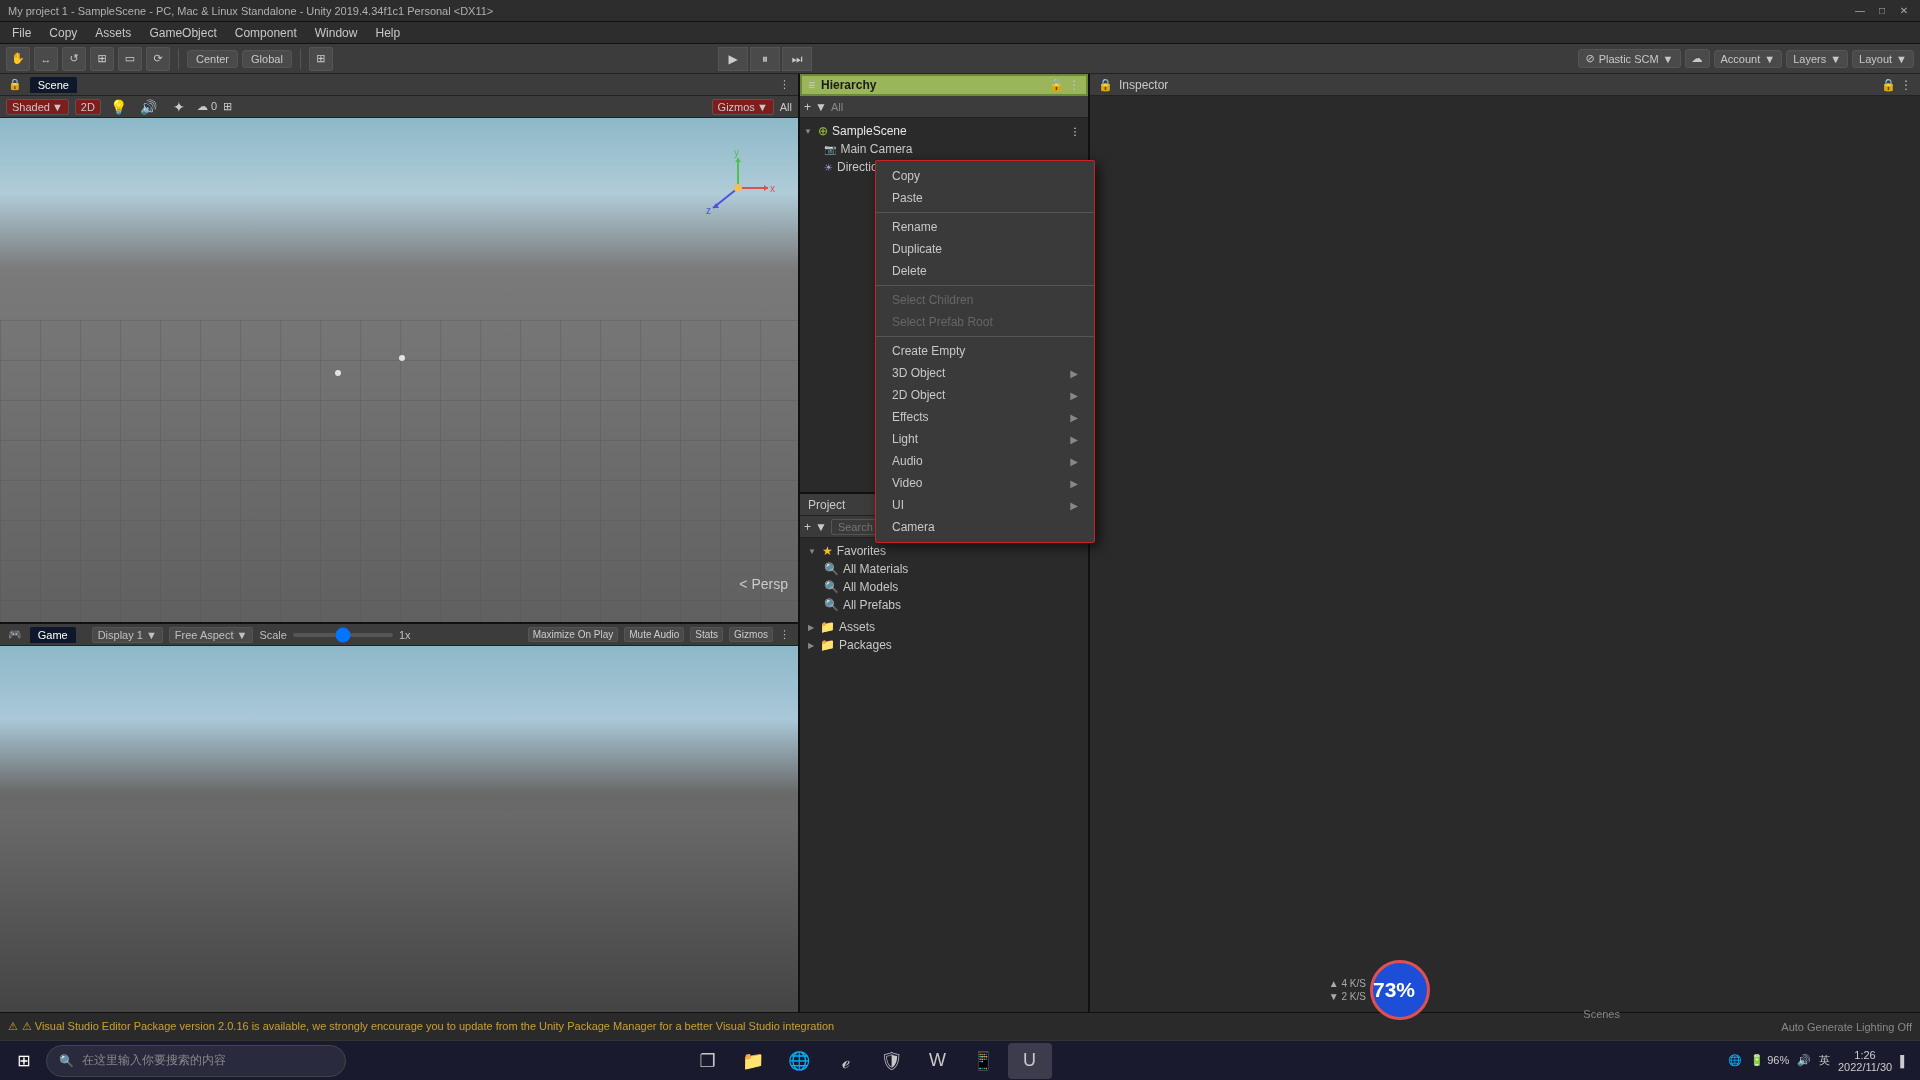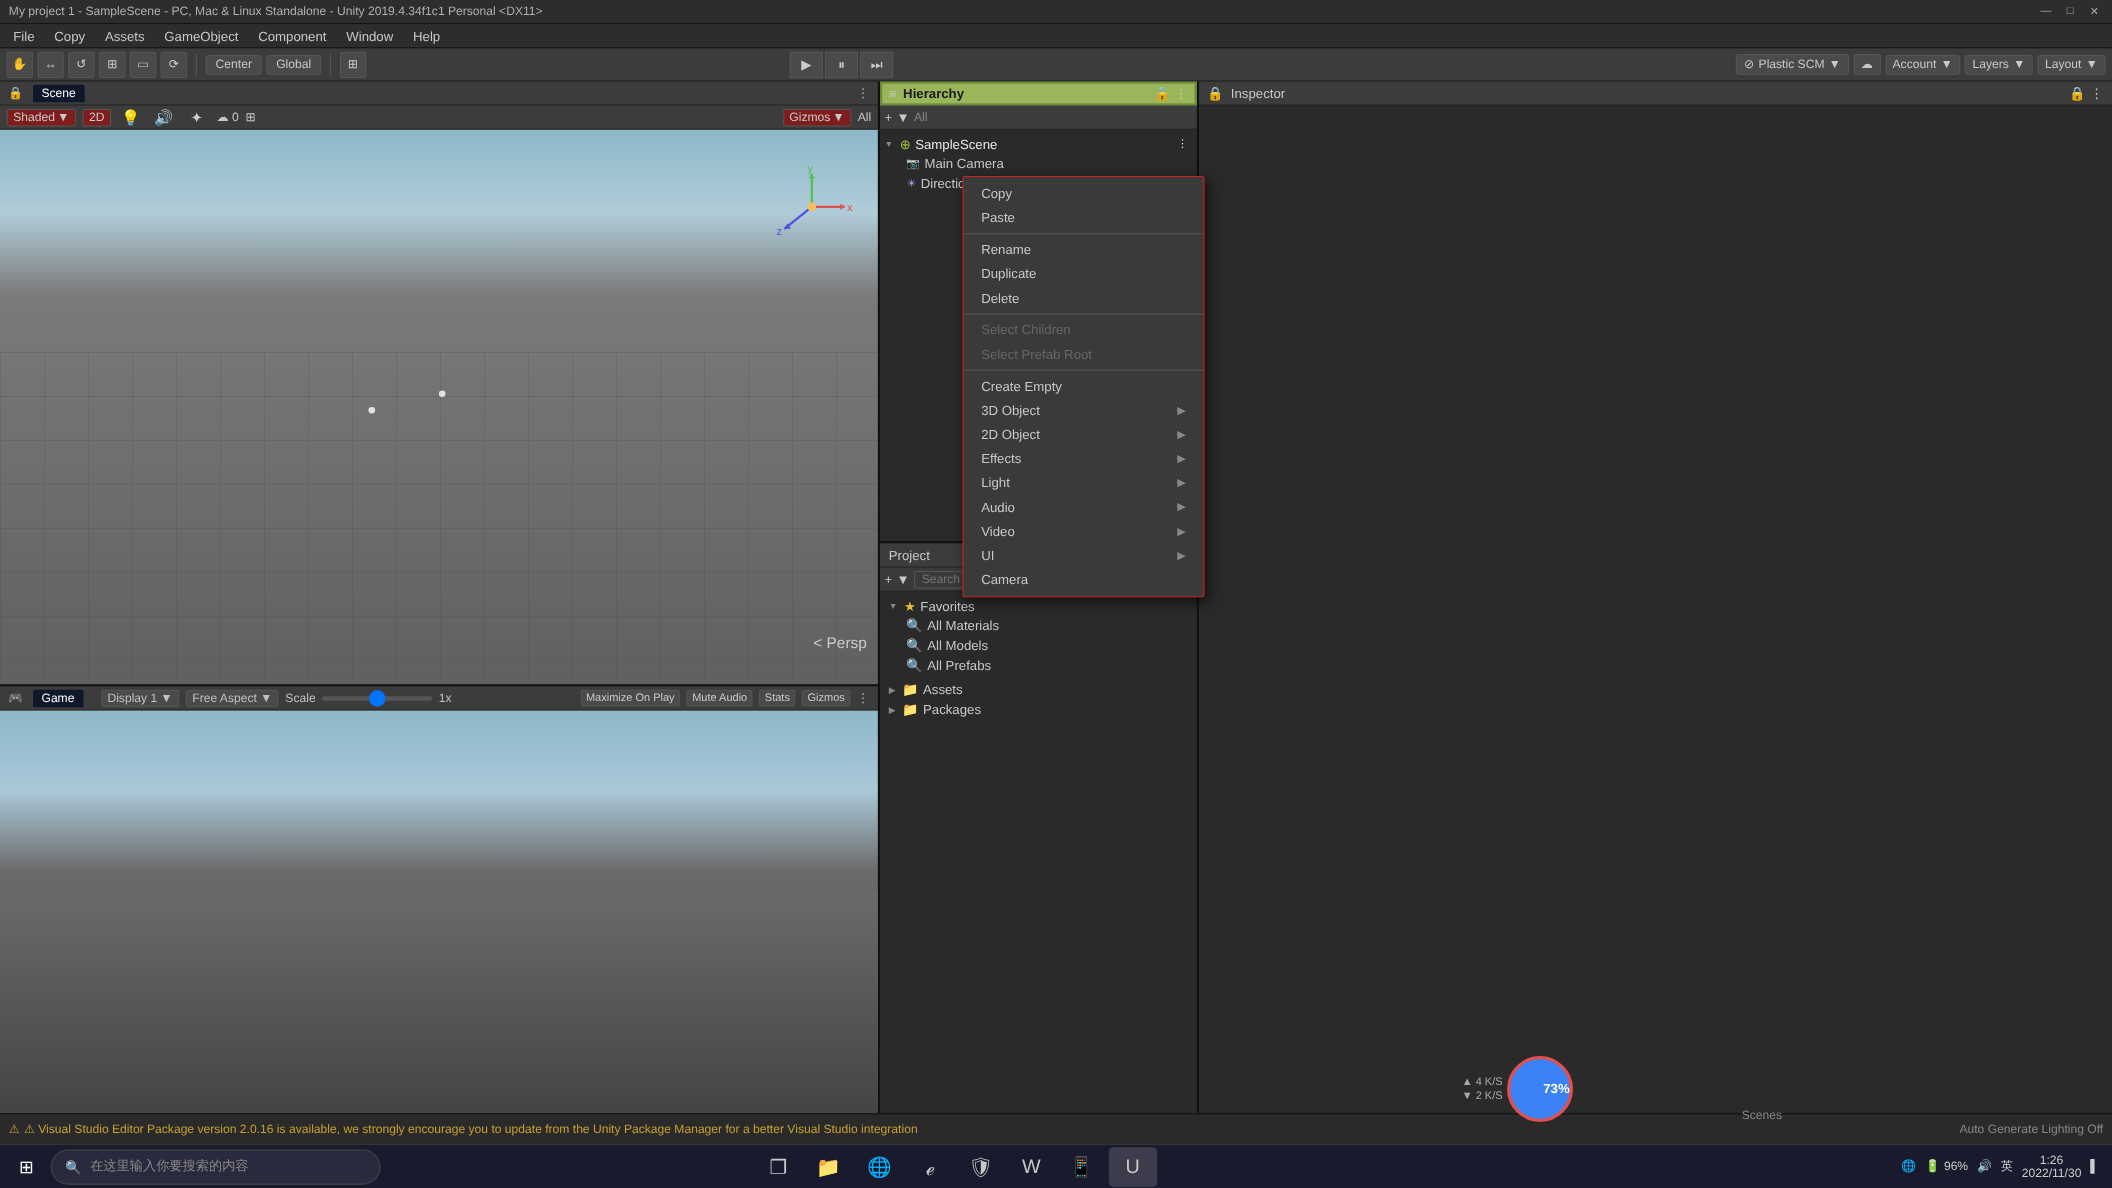--- a/index.html
+++ b/index.html
@@ -379,23 +379,23 @@
     #perf-meter {
       position: fixed;
       right: 490px;
       bottom: 60px;
       display: flex; align-items: center; gap: 6px;
     }
     .fps-circle {
       width: 60px; height: 60px;
       border-radius: 50%;
       border: 3px solid #e05050;
-      display: flex; align-items: center; justify-content: flex-end;
-      font-size: 12px; font-weight: bold; color: #fff;
-      background: #3b82f6;
+      display: flex; align-items: center; justify-content: flex-start;
+      font-size: 21px; font-weight: bold; color: #fff;
+      background: #1d4ed8;
     }
     .kb-stats { font-size: 10px; color: #aaa; display: flex; flex-direction: column; gap: 2px; }
 
     input[type=range] { -webkit-appearance: none; height: 4px; background: #555; border-radius: 2px; }
 
     .search-box {
       background: #3a3a3a; border: 1px solid #555; border-radius: 2px;
       padding: 1px 6px; color: #ccc; font-size: 11px; width: 100px;
     }
   </style>

